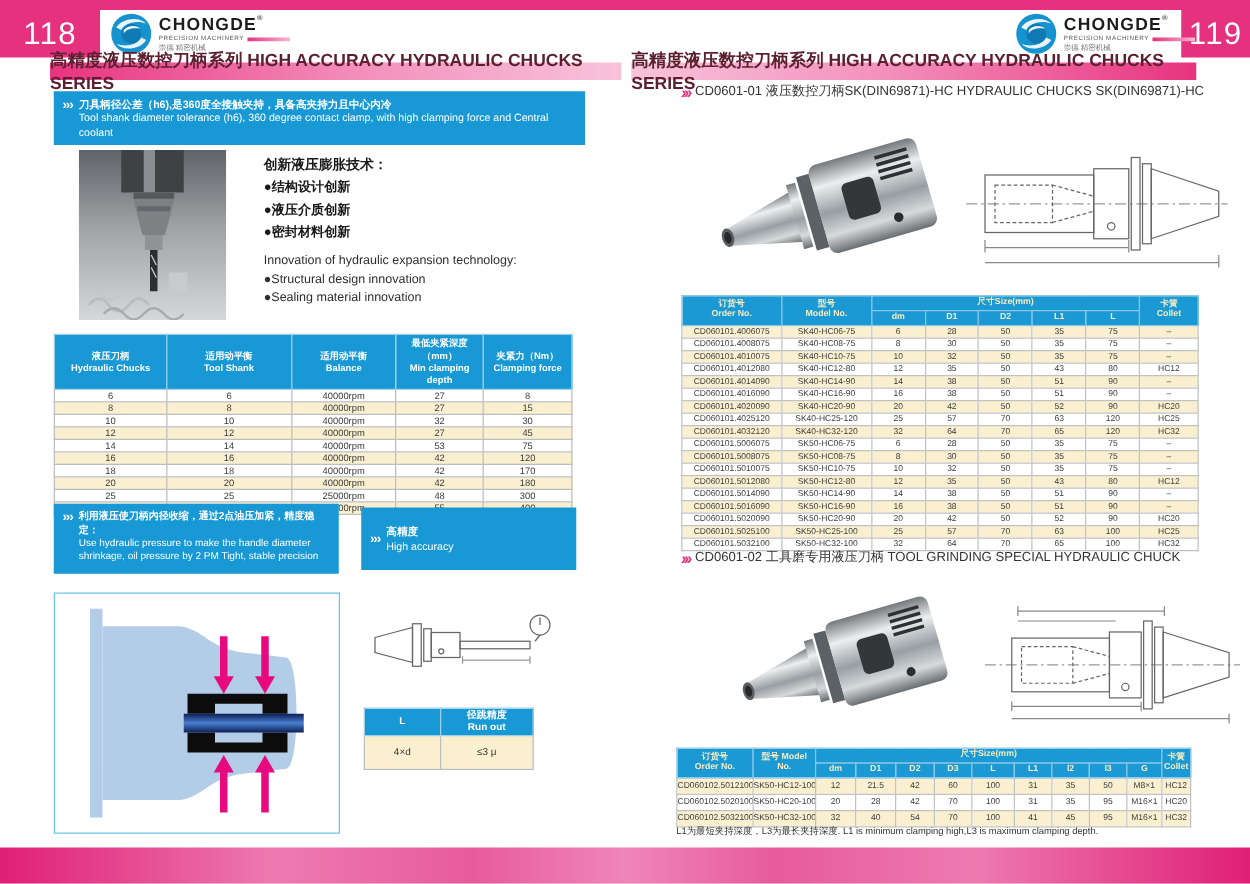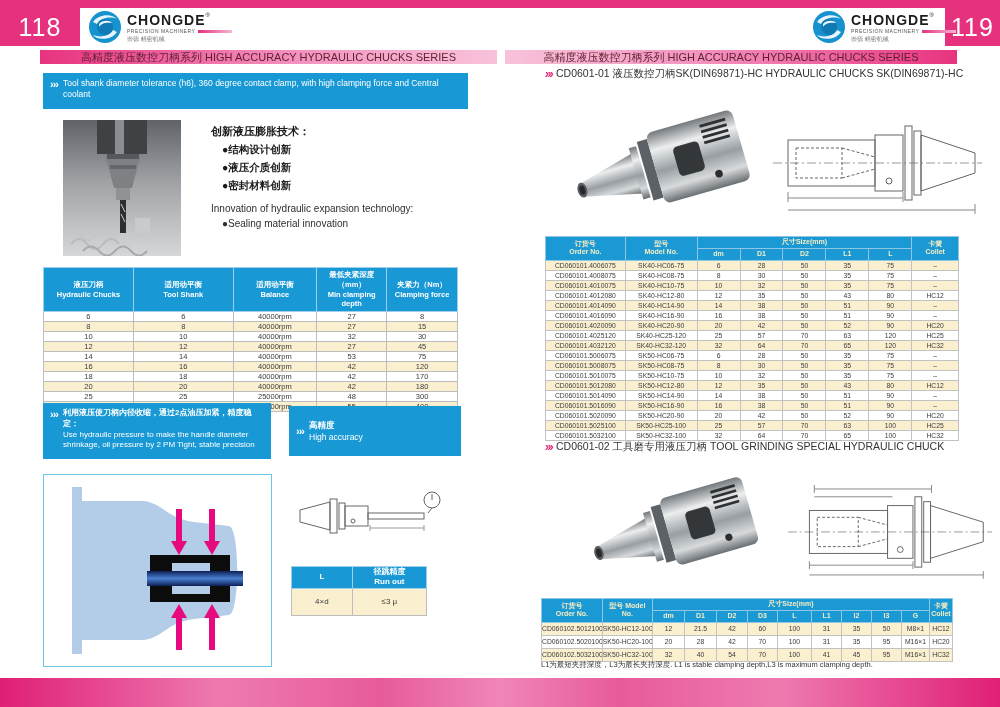--- a/index.html
+++ b/index.html
@@ -18,33 +18,33 @@
   .logo{top:6px;height:42px;display:flex;align-items:center;gap:5px;}
   .logo.l{left:88px;} .logo.r{left:812px;}
   .logo-text{line-height:1;}
   .logo-name{font-size:14px;font-weight:bold;color:#1c1c1c;letter-spacing:1px;}
   .logo-reg{font-size:6px;vertical-align:top;color:#1c1c1c;}
   .logo-tag{font-size:5px;color:#555;letter-spacing:.5px;margin-top:1px;display:flex;align-items:center;gap:3px;}
   .logo-tagline-bar{display:inline-block;width:34px;height:3px;background:linear-gradient(90deg,#e6317e,#f6b6d4);}
   .logo-zh{font-size:6px;color:#777;margin-top:2px;}
   
   .series-bar{top:50px;height:14px;display:flex;align-items:center;justify-content:center;
-    font-size:11px;font-weight:normal;color:#5c1f2f;}
+    font-size:14px;font-weight:bold;color:#5c1f2f;}
   .series-bar.l{left:40px;width:457px;background:linear-gradient(90deg,#e8337f 0%,#f390bd 55%,#f8c3da 100%);}
   .series-bar.r{left:505px;width:452px;background:linear-gradient(90deg,#f8c3da 0%,#f390bd 45%,#e8337f 100%);}
   
   .bluebox{background:#1898d4;color:#fff;display:flex;padding:5px 7px 4px 7px;box-sizing:border-box;}
   .chev{font-weight:bold;font-size:11px;letter-spacing:-1px;margin-right:5px;line-height:1.1;white-space:nowrap;}
   .bluebox .zh{font-weight:bold;font-size:8.5px;line-height:1.35;}
   .bluebox .en{font-size:8.5px;line-height:1.35;}
   
   .innov-title-zh{font-size:11px;font-weight:bold;color:#1a1a1a;margin-bottom:4px;}
   .innov-title-en{font-size:10px;color:#2e2e2e;margin:10px 0 4px 0;}
   ul.plain{list-style:none;margin:0;padding:0;}
-  ul.plain li{margin:0 0 4px 11px;}
+  ul.plain li{margin:0 0 4px 0;}
   .zh-list li{font-size:10.5px;font-weight:bold;color:#1a1a1a;}
   .en-list li{font-size:10px;color:#2e2e2e;}
   
   table{border-collapse:collapse;table-layout:fixed;width:100%;}
   th,td{text-align:center;padding:0;}
   .spec-table th{background:#1898d4;color:#fff;font-size:7.5px;font-weight:bold;border:1px solid #9fcfe8;padding:2px 1px;line-height:1.3;}
   .spec-table td{font-size:7.5px;color:#3a3a3a;border:1px solid #bdbdbd;height:9px;line-height:9px;}
   .spec-table{border:1px solid #8a8a8a;}
   .stripe-even tbody tr:nth-child(even){background:#faf0d0;}
   .stripe-odd tbody tr:nth-child(odd){background:#faf0d0;}
@@ -109,20 +109,21 @@
         </div>
       <div class="logo-zh">崇德 精密机械</div>
     </div>
   </div>
 
   <div class="abs series-bar l">高精度液压数控刀柄系列 HIGH ACCURACY HYDRAULIC CHUCKS SERIES</div>
 
   <div class="abs bluebox" style="left:43px;top:73px;width:425px;min-height:36px;">
     <span class="chev">›››</span>
     <div>
+      <div class="zh">刀具柄径公差（h6),是360度全接触夹持，具备高夹持力且中心内冷</div>
       <div class="en">Tool shank diameter tolerance (h6), 360 degree contact clamp, with high clamping force and Central coolant</div>
     </div>
   </div>
 
   <div class="abs" style="left:63px;top:120px;width:118px;height:136px;">
     <svg width="118" height="136" viewBox="0 0 118 136">
       <rect width="118" height="136" fill="url(#pbg)"></rect>
       <rect x="34" y="0" width="50" height="34" fill="#3f4245"></rect>
       <rect x="52" y="0" width="9" height="34" fill="#8a8e92"></rect>
       <polygon points="42,34 78,34 69,68 51,68" fill="#7d8184"></polygon>
@@ -141,20 +142,21 @@
 
   <div class="abs" style="left:211px;top:124px;width:270px;">
     <div class="innov-title-zh">创新液压膨胀技术：</div>
     <ul class="plain zh-list">
         <li>●结构设计创新</li>
         <li>●液压介质创新</li>
         <li>●密封材料创新</li>
       </ul>
     <div class="innov-title-en">Innovation of hydraulic expansion technology:</div>
     <ul class="plain en-list">
+        <li>●Structural design innovation</li>
         <li>●Sealing material innovation</li>
       </ul>
   </div>
 
   <div class="abs" style="left:43px;top:267px;width:415px;">
     <table class="spec-table stripe-even">
       <colgroup>
           <col style="width:21.7%">
           <col style="width:24.1%">
           <col style="width:20.2%">
@@ -758,16 +760,16 @@
             <td>41</td>
             <td>45</td>
             <td>95</td>
             <td>M16×1</td>
             <td>HC32</td>
           </tr>
         </tbody>
     </table>
   </div>
 
-  <div class="abs footnote" style="left:541px;top:660px;width:430px;">L1为最短夹持深度，L3为最长夹持深度. L1 is stable clamping depth,L3 is maximum clamping depth.</div>
+  <div class="abs footnote" style="left:541px;top:660px;width:430px;">L1为最短夹持深度，L3为最长夹持深度. L1 is minimum clamping high,L3 is maximum clamping depth.</div>
 </div>
 
 <div class="abs bottom-bar"></div>
 
 </body></html>

